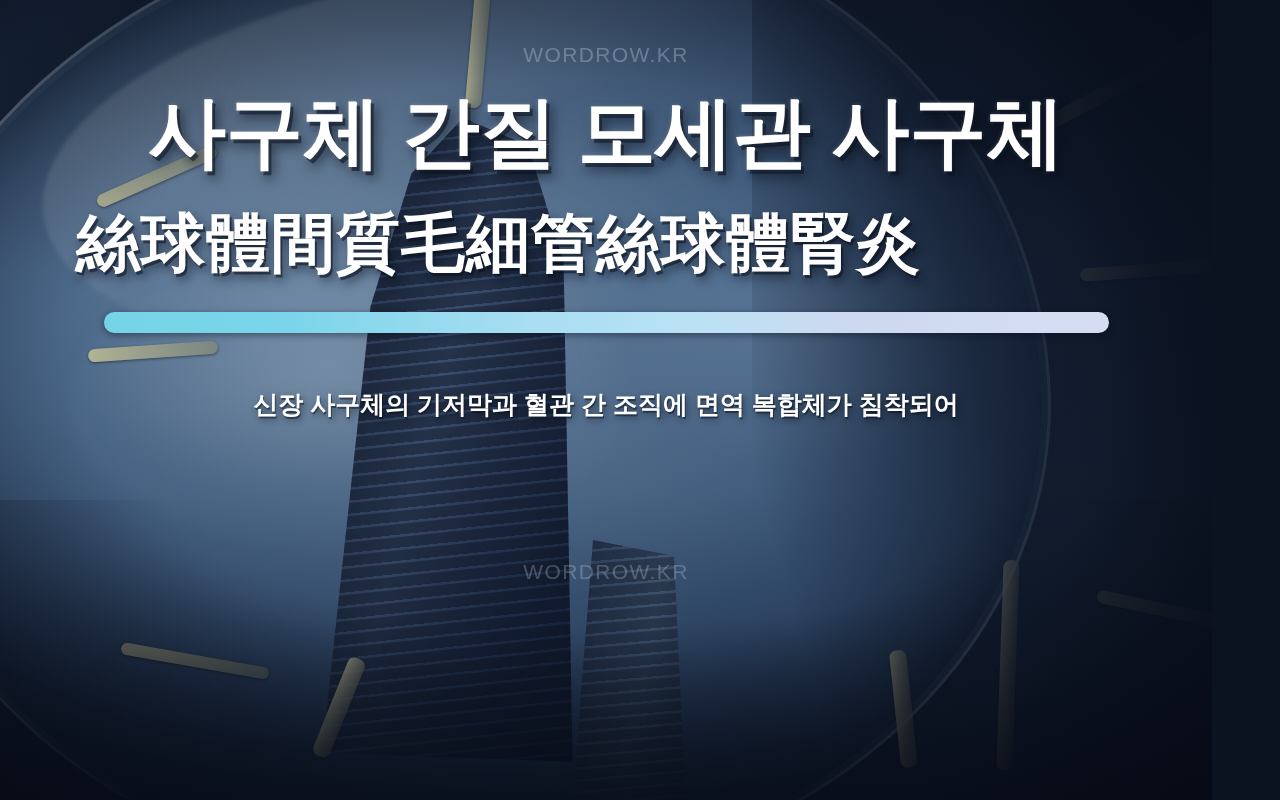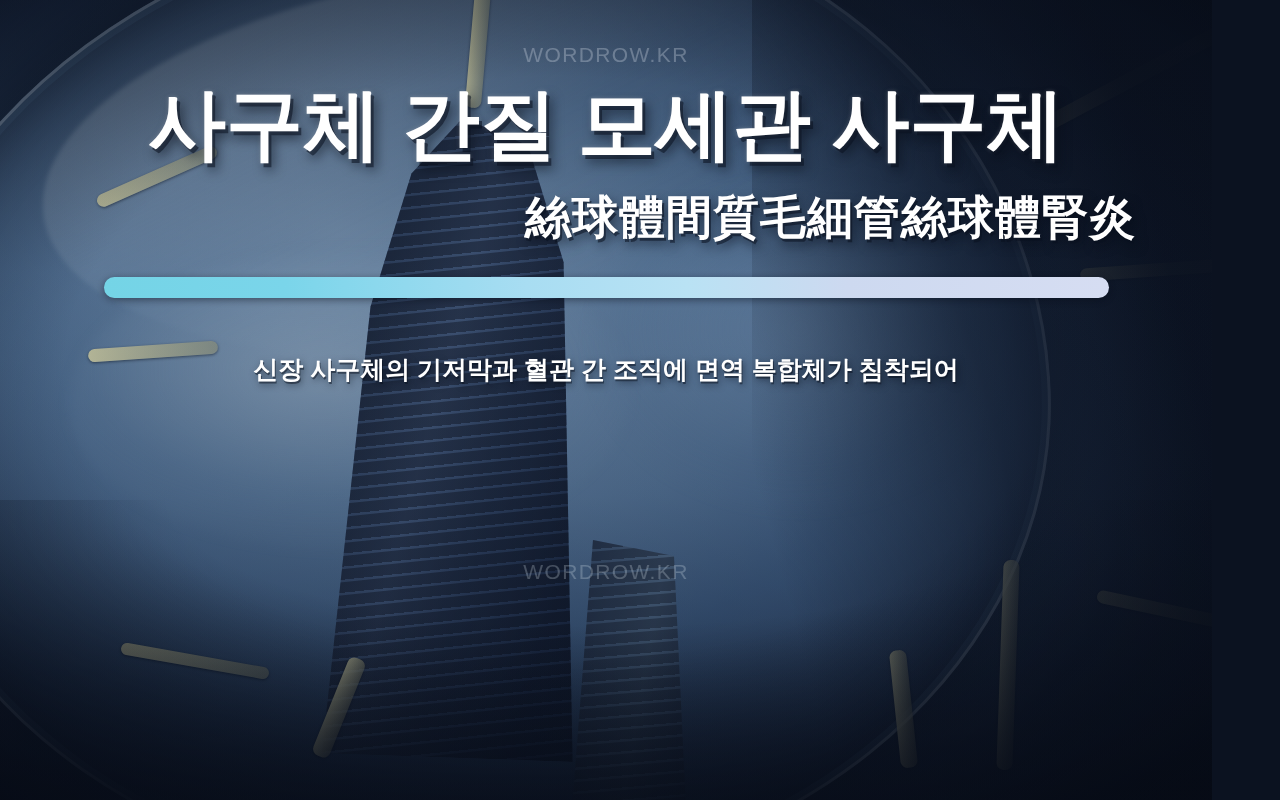--- a/index.html
+++ b/index.html
@@ -190,41 +190,41 @@
     inset: 0;
     display: flex;
     flex-direction: column;
     align-items: center;
     justify-content: flex-start;
     padding-top: 78px;
     box-sizing: border-box;
   }
 
   .title {
-    margin: 0;
+    margin: 8px;
     width: 1060px;
     text-align: center;
     color: #ffffff;
     font-size: 78px;
     line-height: 1.18;
     font-weight: 700;
     letter-spacing: -0.5px;
     text-shadow:
       3px 4px 0 rgba(10,17,31,.55),
       5px 7px 12px rgba(6,11,22,.60),
       0 0 4px rgba(255,255,255,.22);
   }
 
   .subtitle {
     margin: 22px 0 0 0;
     width: 1060px;
-    text-align: right;
+    text-align: left;
     color: #ffffff;
     font-family: "DejaVu Serif", "Liberation Serif", serif;
-    font-size: 46px;
+    font-size: 64px;
     line-height: 1.1;
     font-weight: 700;
     letter-spacing: 1px;
     text-shadow:
       2px 3px 0 rgba(10,17,31,.55),
       4px 6px 11px rgba(6,11,22,.58);
   }
 
   .divider {
     margin-top: 34px;

